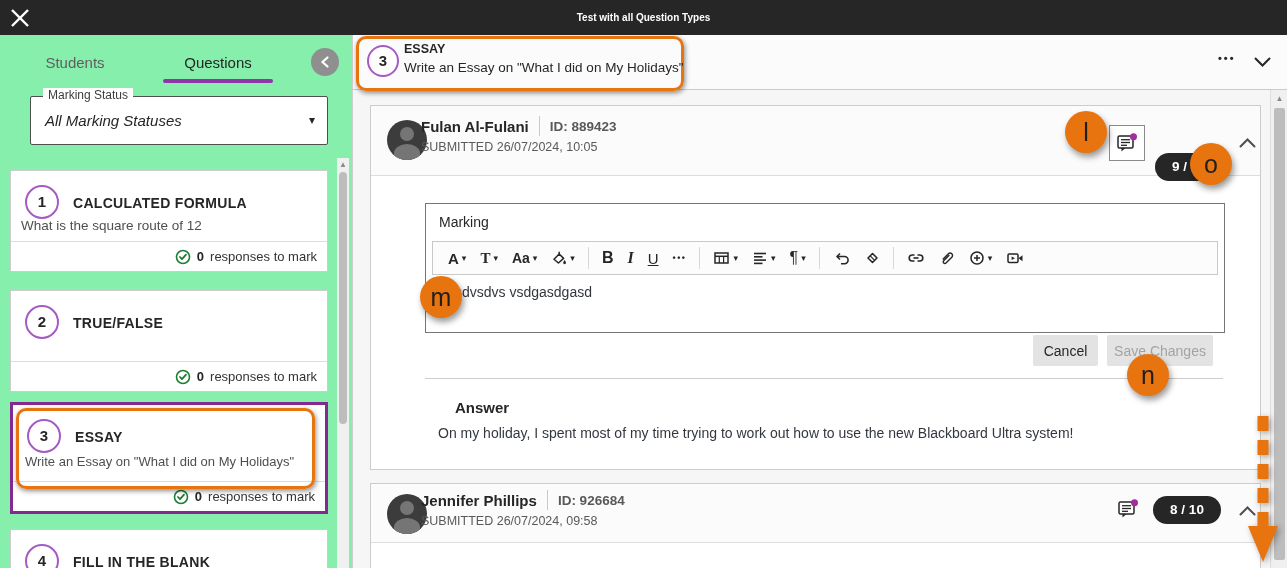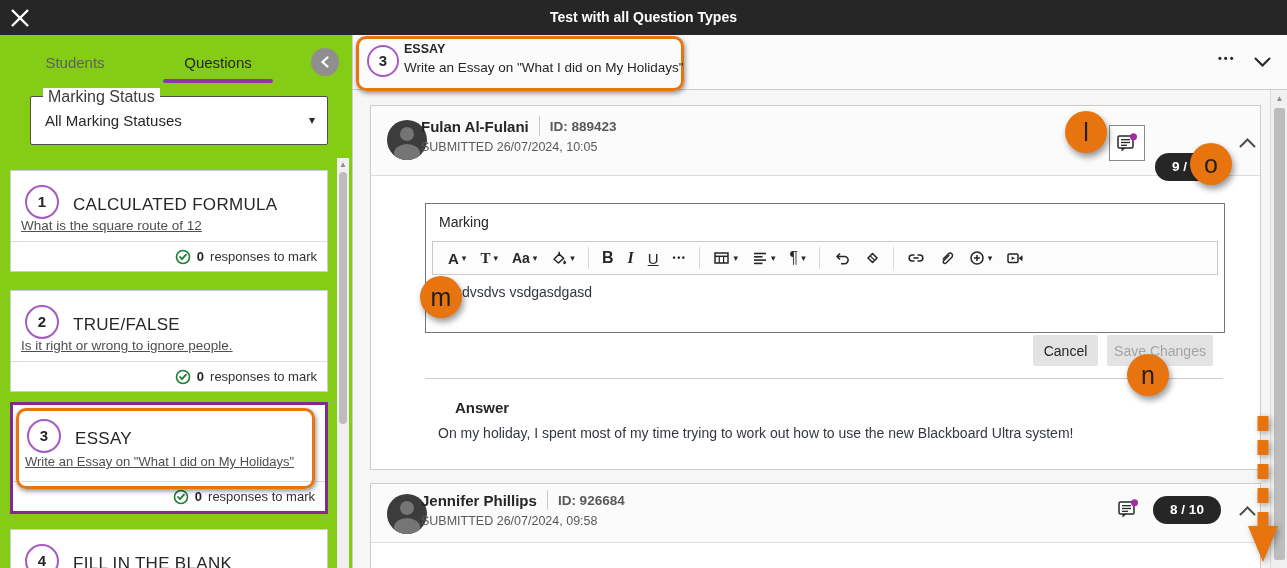--- a/index.html
+++ b/index.html
@@ -1,36 +1,36 @@
 <!DOCTYPE html>
 <html><head>
 <meta charset="utf-8">
 <style>
   html,body{margin:0;padding:0;background:#e9e9e9;font-family:"Liberation Sans","DejaVu Sans",sans-serif;}
   .stage{position:relative;width:1287px;height:568px;background:#ffffff;overflow:hidden;margin:0 auto;box-shadow:0 0 0 1px #d0d0d0;}
   .abs{position:absolute;}
   
   .topbar{position:absolute;left:0;top:0;width:1287px;height:35px;background:#262626;}
-  .topbar-title{position:absolute;left:0;top:0;width:100%;height:35px;line-height:35px;text-align:center;color:#ffffff;font-size:14px;font-weight:700;}
+  .topbar-title{position:absolute;left:0;top:0;width:100%;height:35px;line-height:35px;text-align:center;color:#ffffff;font-size:10px;font-weight:700;}
   .close-btn{position:absolute;left:8px;top:6px;width:24px;height:24px;cursor:pointer;}
   
-  .sidebar{position:absolute;left:0;top:35px;width:352px;height:533px;background:#84cc16;border-right:1px solid #cfcfcf;}
+  .sidebar{position:absolute;left:0;top:35px;width:352px;height:533px;background:#86efac;border-right:1px solid #cfcfcf;}
   .tab{position:absolute;top:13px;height:30px;line-height:30px;text-align:center;font-size:15px;cursor:pointer;}
   .tab-underline{position:absolute;height:4px;background:#8e35a8;border-radius:2px;}
   .collapse-btn{position:absolute;left:311px;top:13px;width:28px;height:28px;border-radius:50%;background:#8f8f8f;cursor:pointer;display:flex;align-items:center;justify-content:center;}
   .fieldbox{position:absolute;left:30px;top:61px;width:296px;height:47px;border:1px solid #4f4f4f;border-radius:2px;background:#fff;cursor:pointer;}
-  .fieldbox .legend{position:absolute;left:12px;top:-9px;background:#ffffff;padding:0 5px;font-size:16px;color:#3d3d3d;}
-  .fieldbox .value{position:absolute;left:14px;top:0;height:47px;line-height:47px;font-size:15px;color:#262626;}
+  .fieldbox .legend{position:absolute;left:12px;top:-9px;background:#ffffff;padding:0 5px;font-size:12px;color:#3d3d3d;}
+  .fieldbox .value{position:absolute;left:14px;top:0;height:47px;line-height:47px;font-size:15px;color:#262626;font-style:italic;}
   .fieldbox .caret{position:absolute;right:12px;top:0;height:47px;line-height:47px;font-size:12px;color:#262626;}
   
   .qcard{position:absolute;left:10px;width:318px;background:#ffffff;border:1px solid #cccccc;box-sizing:border-box;cursor:pointer;}
   .qcard.selected{border:3px solid #83298f;}
   .qnum{position:absolute;width:34px;height:34px;border:2px solid #a55bc4;border-radius:50%;box-sizing:border-box;text-align:center;line-height:30px;font-size:15px;font-weight:700;color:#262626;background:#fff;}
-  .qtype{position:absolute;font-size:17px;font-weight:400;letter-spacing:.3px;color:#262626;}
-  .qtext{position:absolute;font-size:13.5px;color:#4f4f4f;white-space:nowrap;text-decoration:underline;}
+  .qtype{position:absolute;font-size:14px;font-weight:700;letter-spacing:.3px;color:#262626;}
+  .qtext{position:absolute;font-size:13.5px;color:#4f4f4f;white-space:nowrap;}
   .qfoot{position:absolute;left:0;right:0;bottom:0;height:29px;border-top:1px solid #dddddd;display:flex;align-items:center;justify-content:flex-end;gap:6px;padding-right:10px;font-size:13px;color:#333;}
   .qfoot b{color:#262626;}
   
   .main-bg{position:absolute;left:353px;top:90px;width:934px;height:478px;background:#f6f6f6;}
   .main-header{position:absolute;left:353px;top:35px;width:934px;height:55px;background:#fbfbfb;border-bottom:1px solid #cccccc;box-sizing:border-box;}
   .hl-box{position:absolute;border:3px solid #e8740f;border-radius:10px;box-shadow:1px 2px 5px rgba(0,0,0,.45);pointer-events:none;z-index:30;}
   .icon-btn{cursor:pointer;background:none;border:none;padding:0;}
   
   .subcard{position:absolute;left:370px;width:891px;background:#ffffff;border:1px solid #cccccc;box-sizing:border-box;}
   .subhead{position:absolute;left:0;top:0;right:0;background:#fbfbfb;border-bottom:1px solid #dddddd;}
@@ -109,21 +109,20 @@
           <path d="M5 8 l2 2.2 L11 5.6" fill="none" stroke="#1e7e34" stroke-width="1.8" stroke-linecap="round" stroke-linejoin="round"></path>
         </svg>
         <b>0</b>
         <span>responses to mark</span>
       </div>
     </div>
 
     <div class="qcard" style="top:255px;height:102px;">
       <div class="qnum" style="left:14px;top:14px;">2</div>
       <div class="qtype" style="left:62px;top:24px;">TRUE/FALSE</div>
-      <div class="qtext" style="left:10px;top:47px;">Is it right or wrong to ignore people.</div>
       <div class="qfoot">
         <svg width="16" height="16" viewBox="0 0 16 16">
           <circle cx="8" cy="8" r="6.5" fill="none" stroke="#1e7e34" stroke-width="1.6"></circle>
           <path d="M5 8 l2 2.2 L11 5.6" fill="none" stroke="#1e7e34" stroke-width="1.8" stroke-linecap="round" stroke-linejoin="round"></path>
         </svg>
         <b>0</b>
         <span>responses to mark</span>
       </div>
     </div>
 

